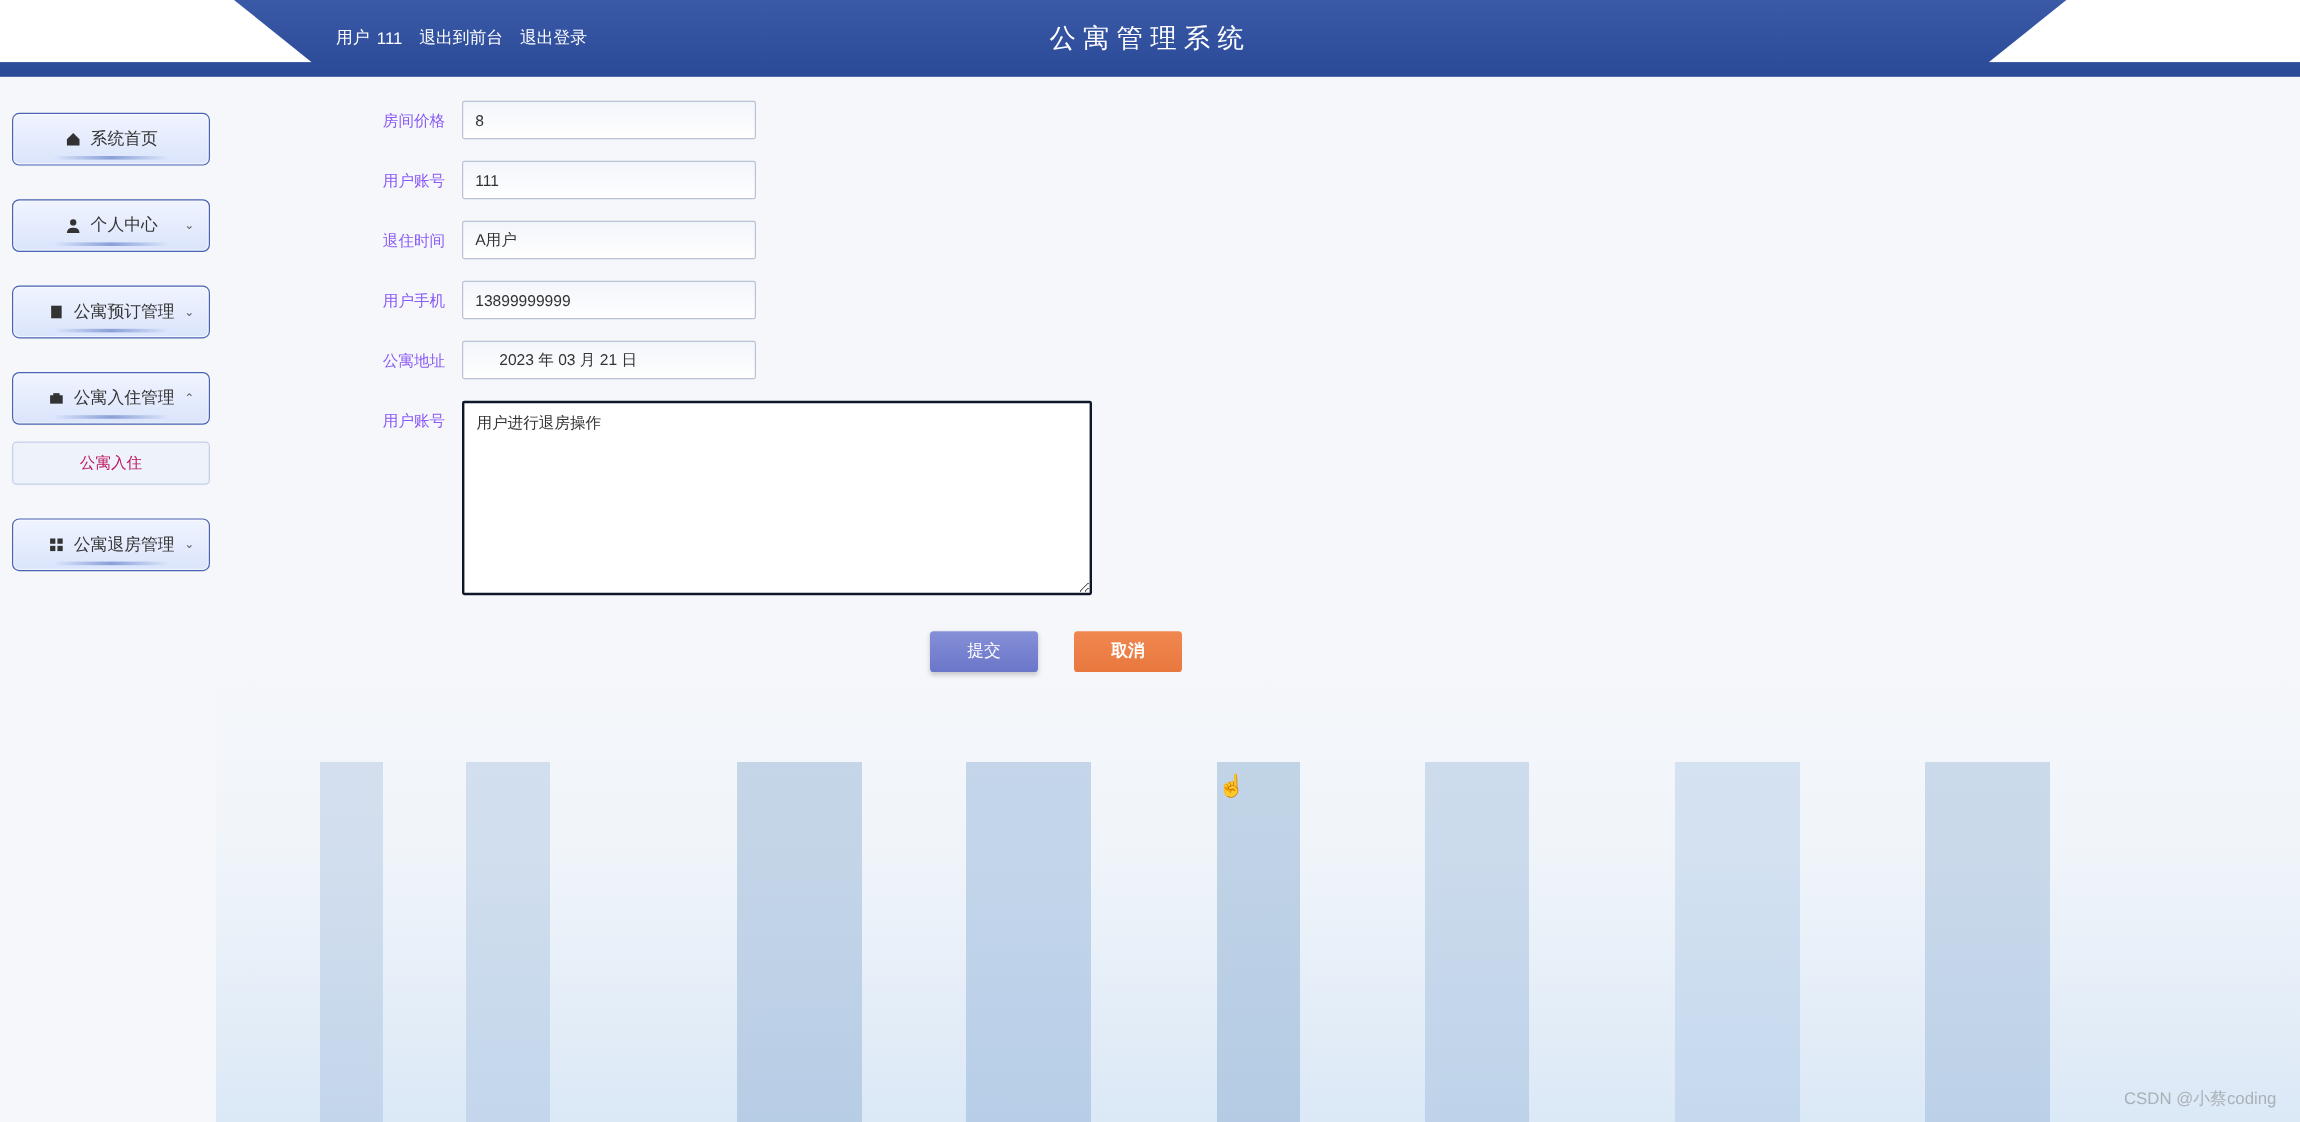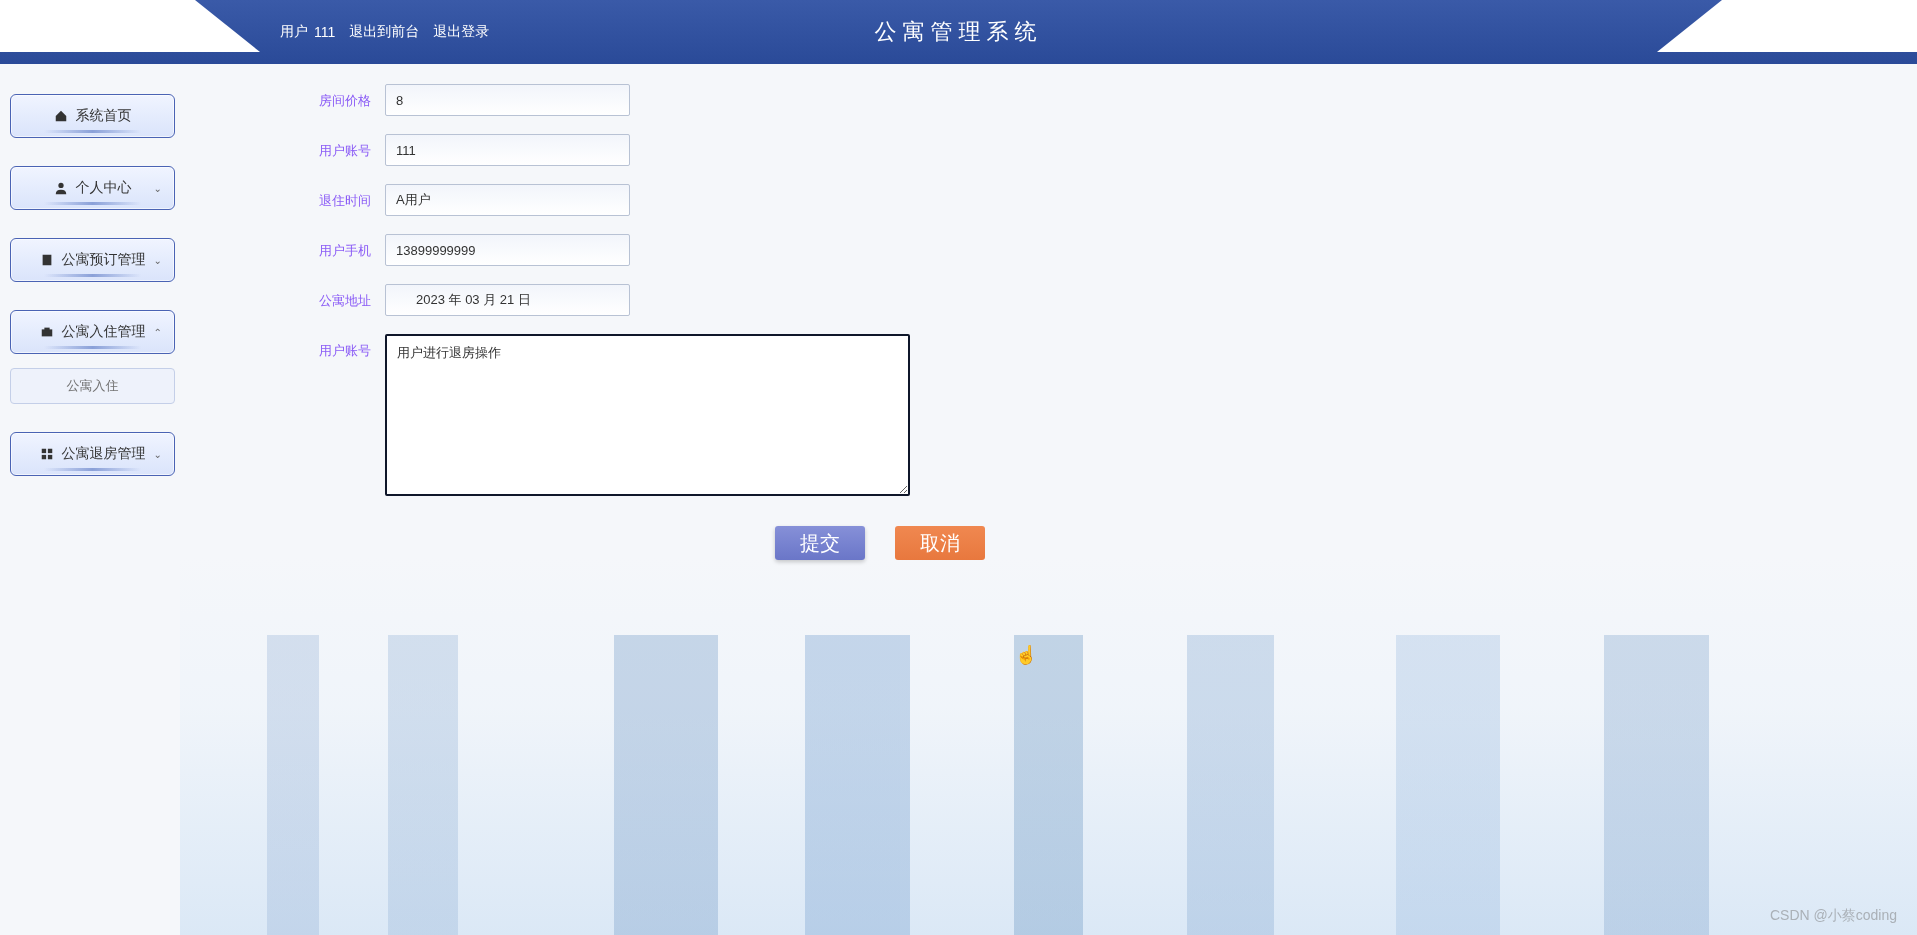--- a/index.html
+++ b/index.html
@@ -119,21 +119,21 @@
     }
     .side-sub {
       height: 36px;
       border: 1px solid #c4cfe8;
       border-radius: 4px;
       background: #eef2fb;
       display: flex;
       align-items: center;
       justify-content: center;
       font-size: 13px;
-      color: #737373;
+      color: #be185d;
       cursor: pointer;
       margin-top: -14px;
     }
     .chev { font-size: 10px; color: #666; position: absolute; right: 12px; }
     .icon { width: 14px; height: 14px; display: inline-block; }
     .content {
       flex: 1;
       padding: 20px 0 0 130px;
       position: relative;
     }
@@ -187,25 +187,25 @@
       margin-top: 30px;
       display: flex;
       gap: 30px;
     }
     .btn {
       width: 90px;
       height: 34px;
       border: none;
       border-radius: 3px;
       color: #fff;
-      font-size: 20px;
+      font-size: 14px;
       cursor: pointer;
     }
     .btn-primary { background: linear-gradient(to bottom, #8690d8, #6a76c8); box-shadow: 0 2px 4px rgba(0,0,0,0.2); }
-    .btn-cancel { background: linear-gradient(to bottom, #f08850, #e8783e); }
+    .btn-cancel { background: linear-gradient(to bottom, #f08850, #e8783e); font-weight: bold; }
     .cursor-hand {
       position: absolute;
       left: 830px;
       top: 580px;
       font-size: 18px;
       z-index: 5;
       pointer-events: none;
     }
     .watermark {
       position: absolute;

